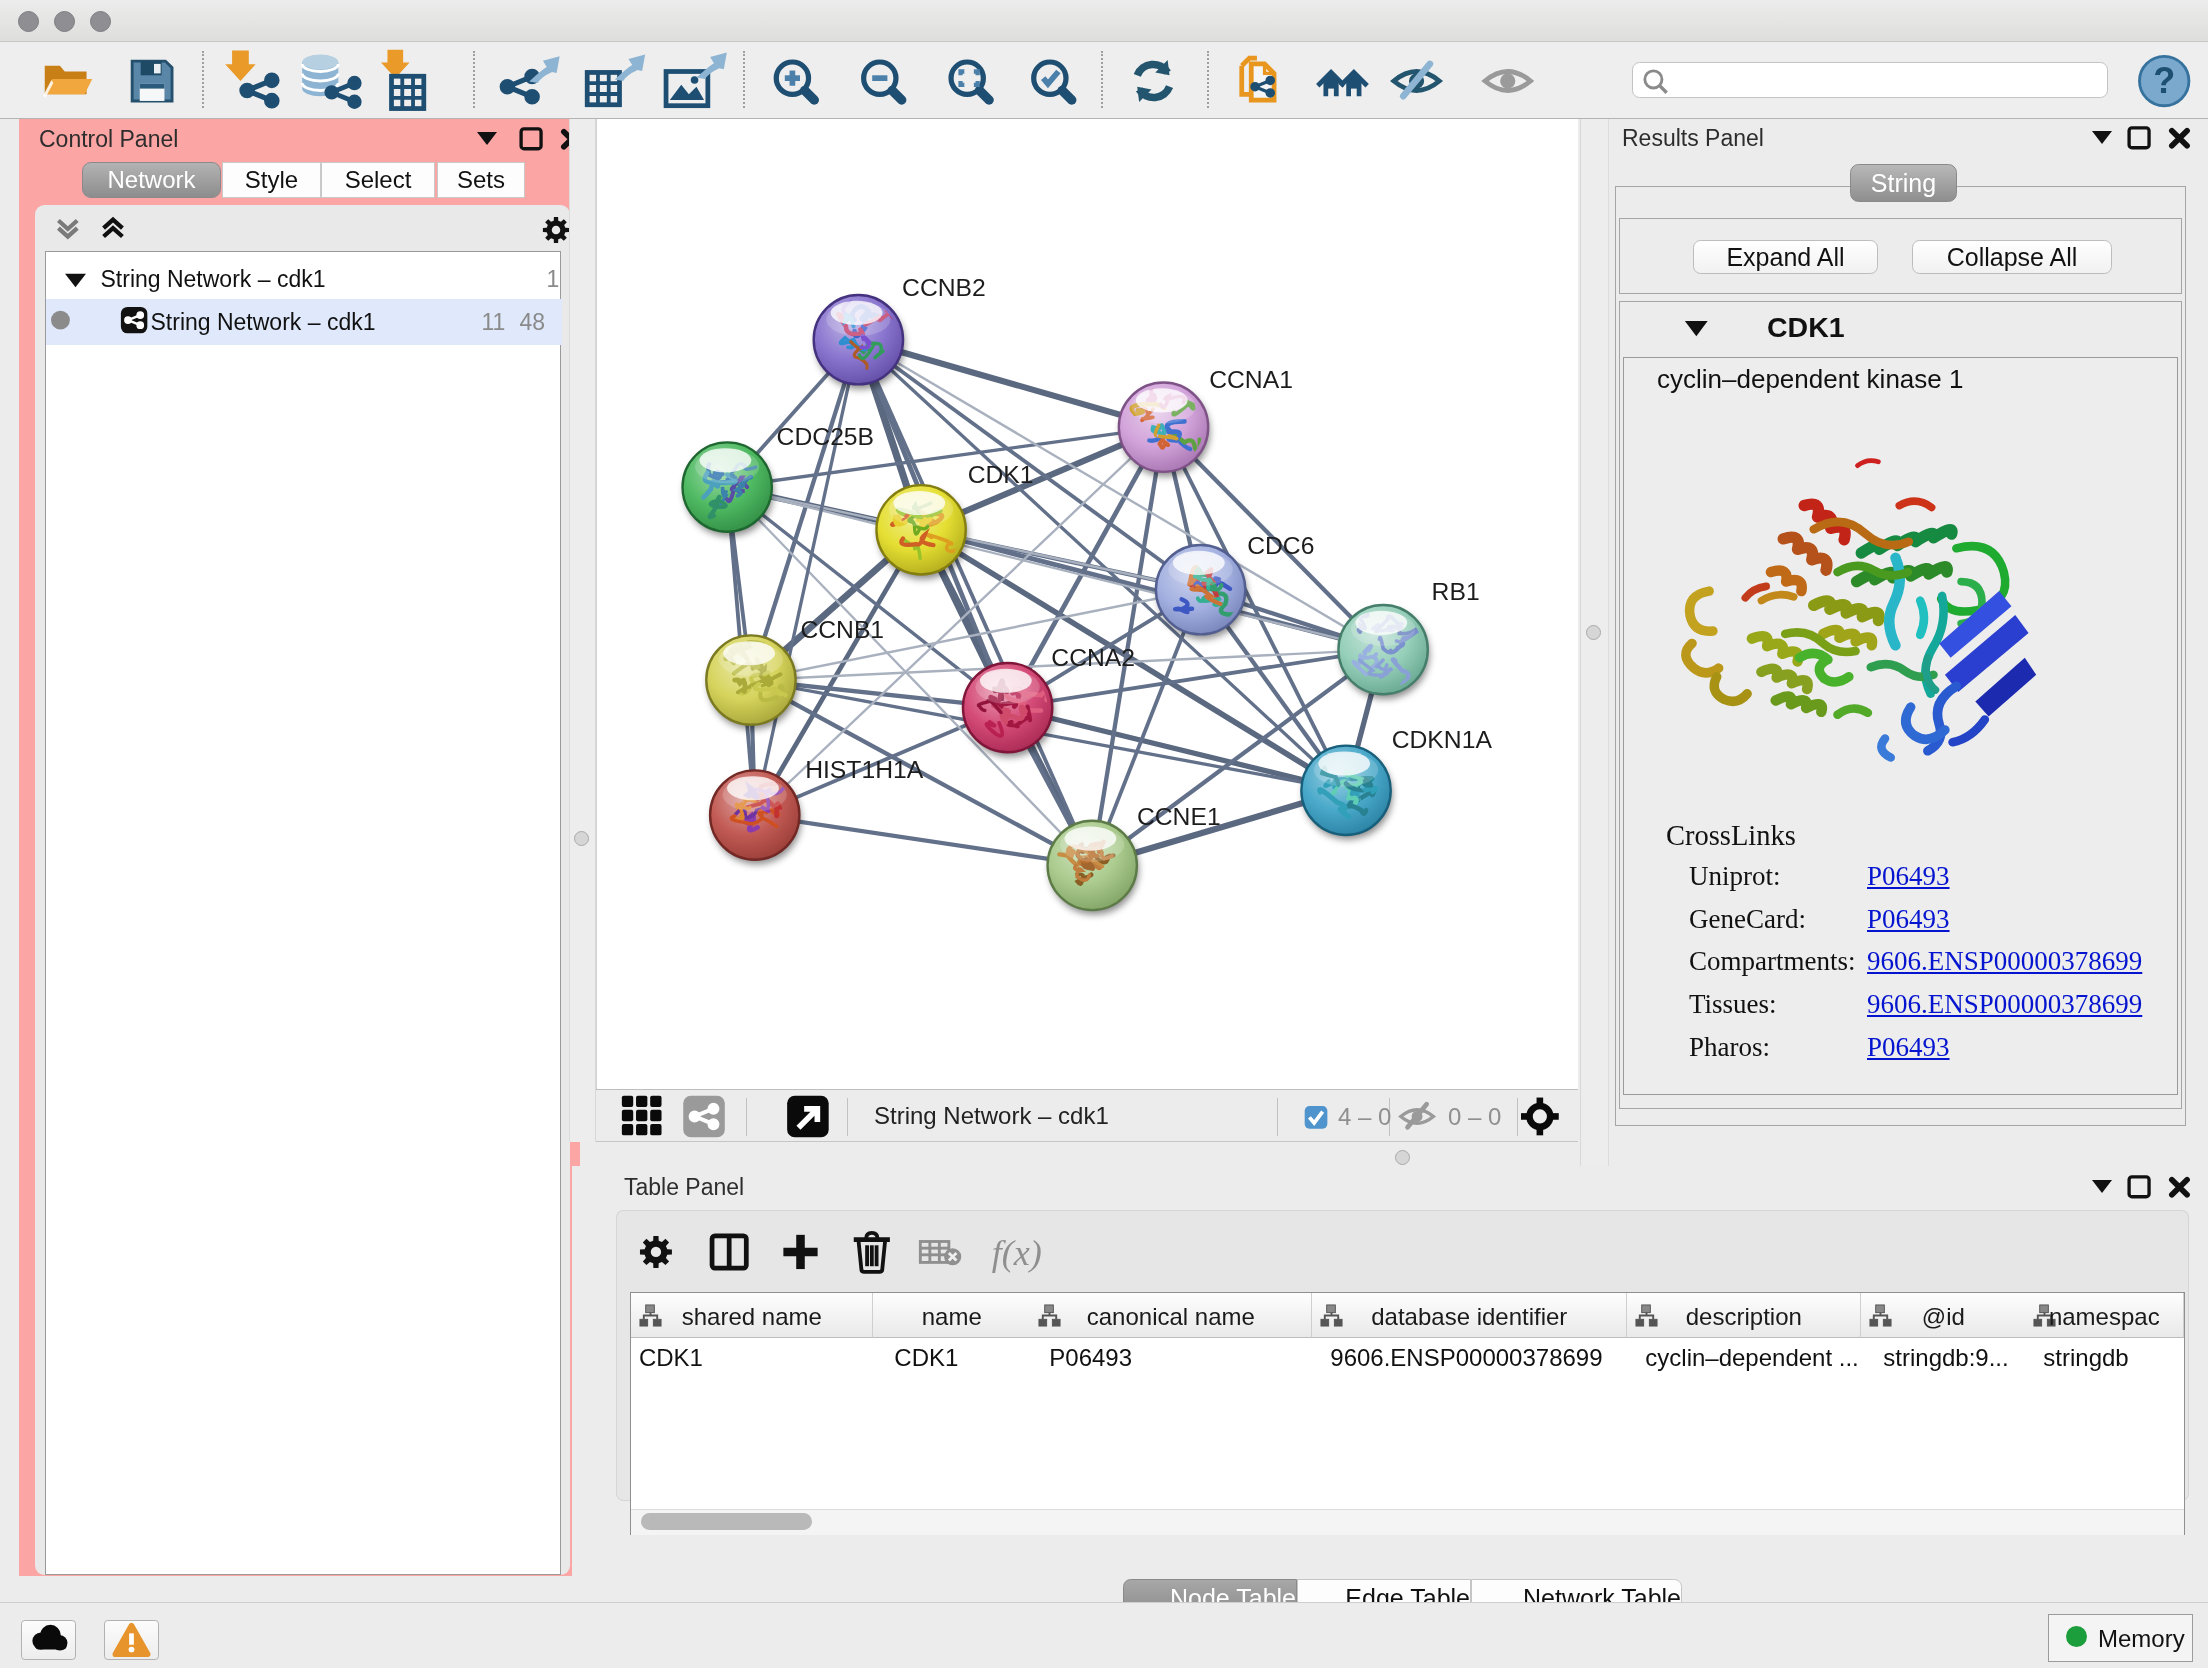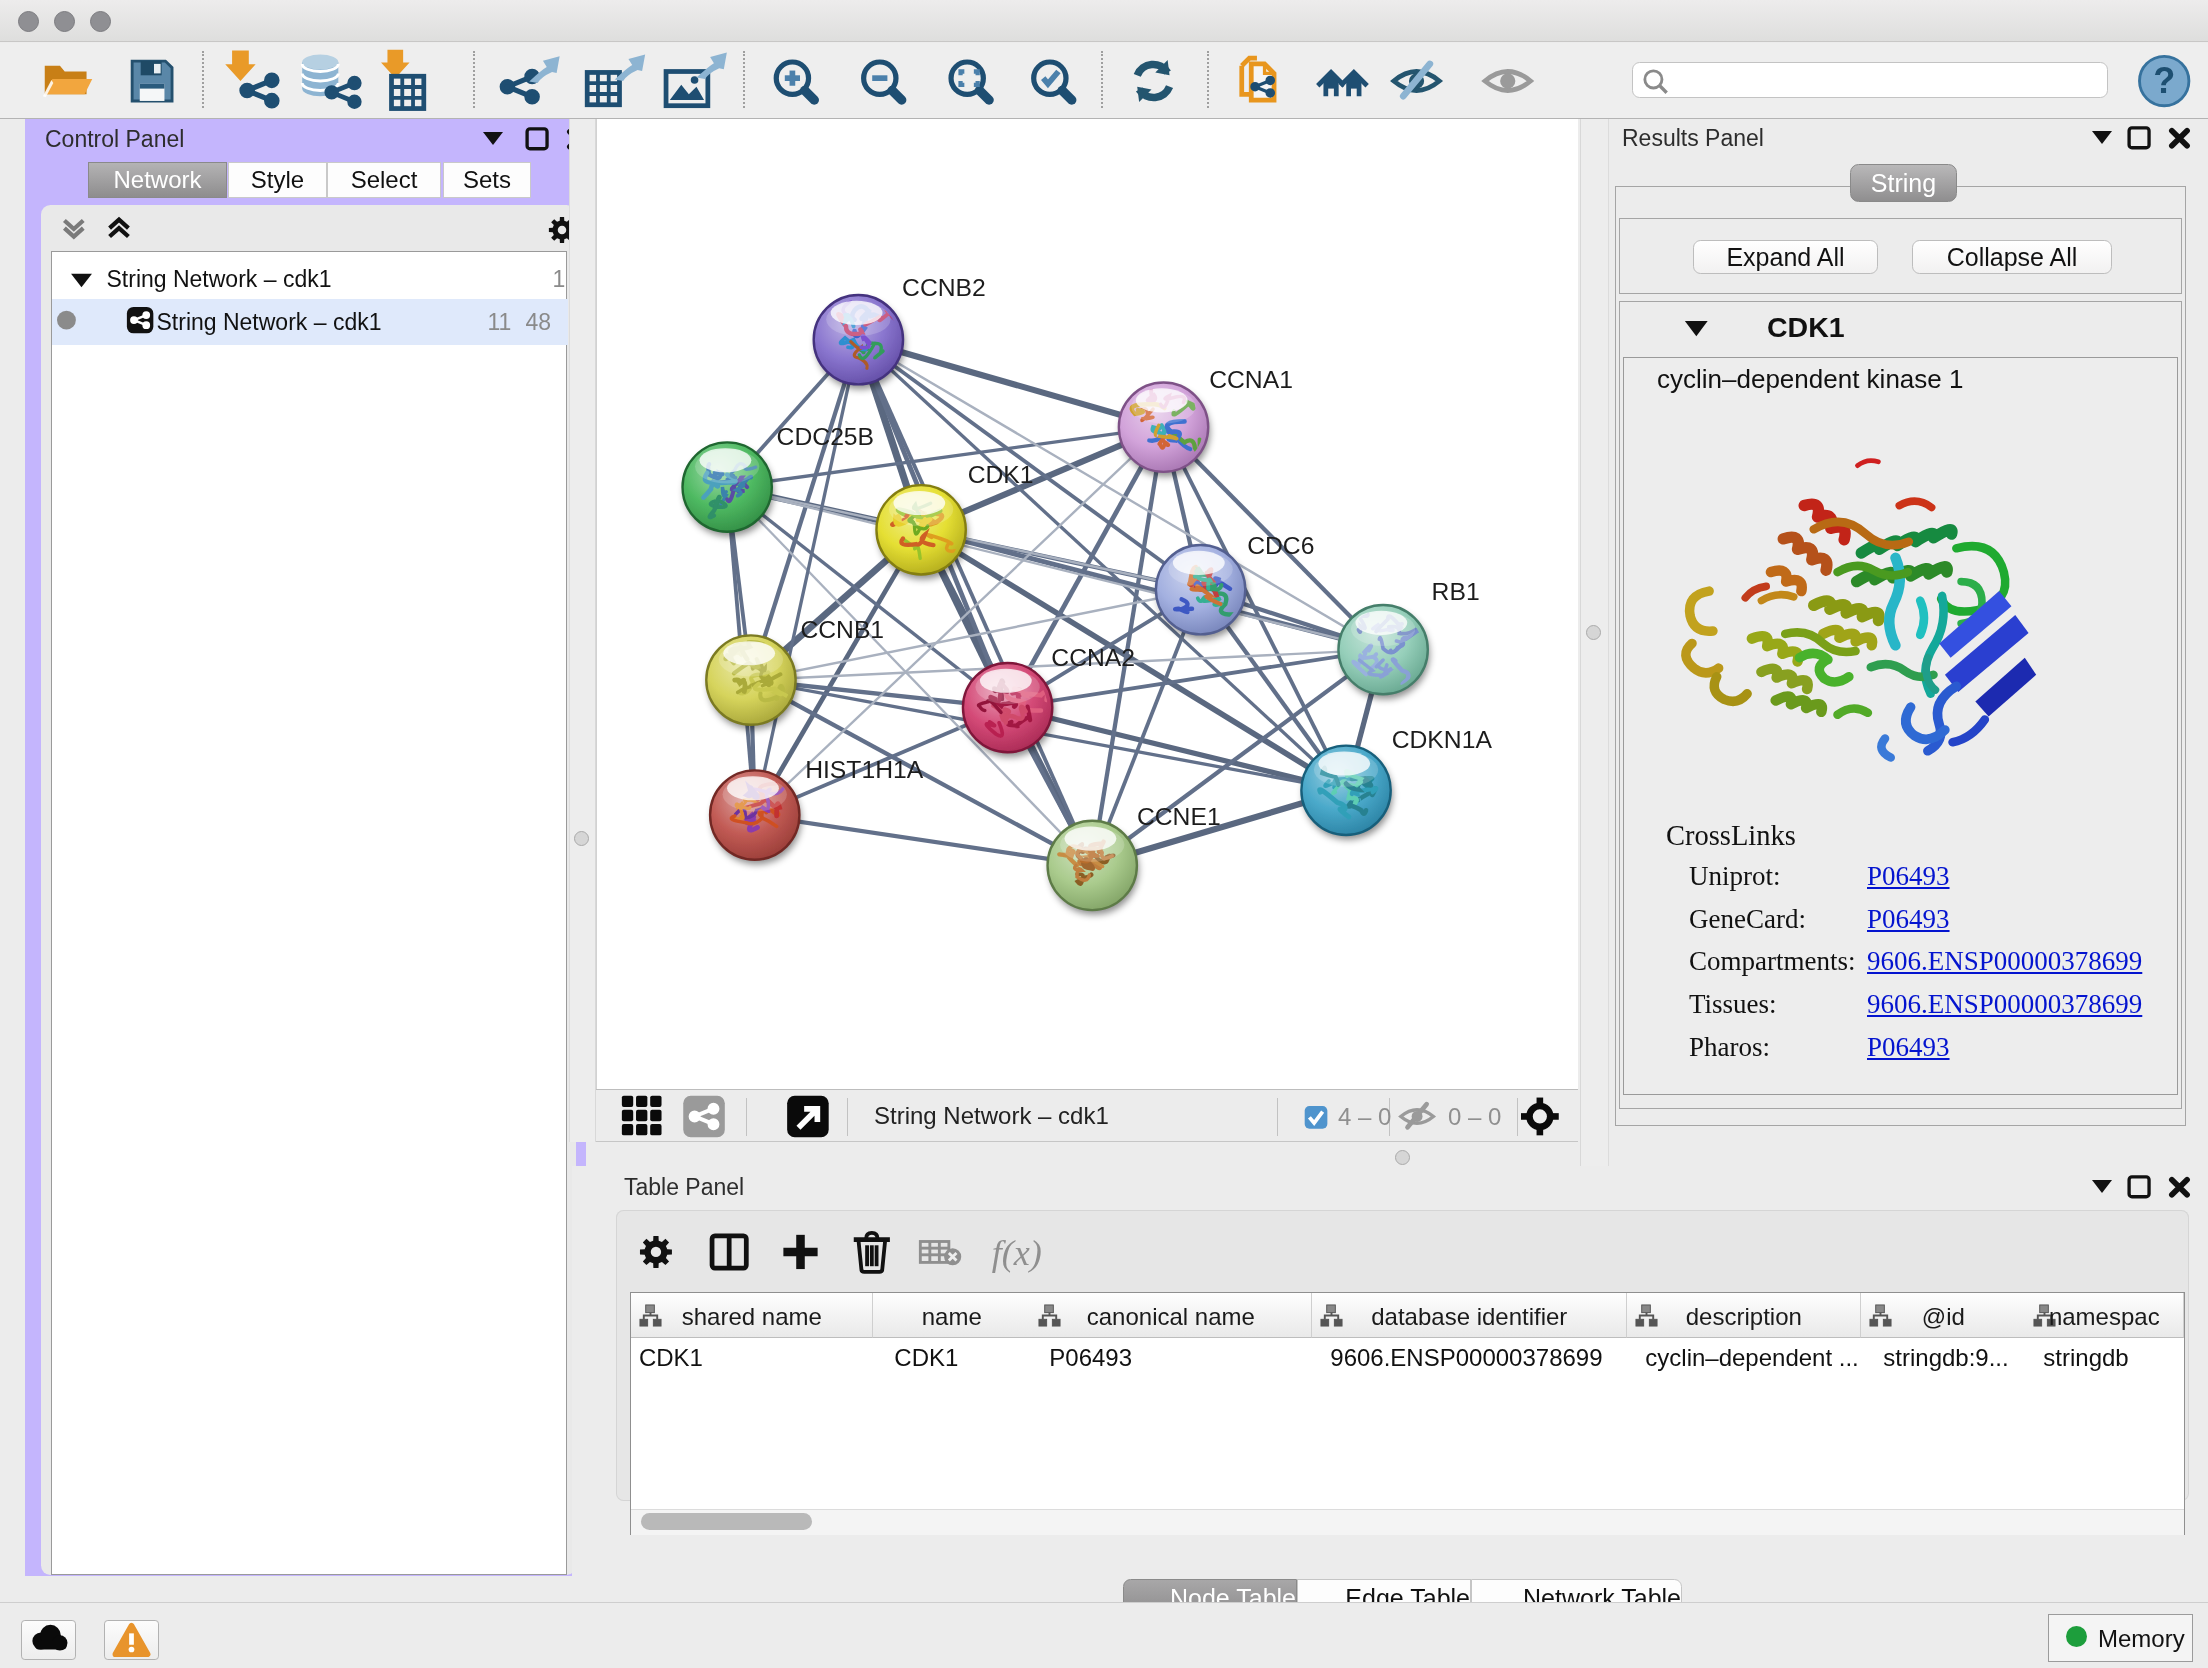--- a/index.html
+++ b/index.html
@@ -9,21 +9,21 @@
  background:linear-gradient(#edecec,#dededd);border-bottom:1px solid #c8c7c6}
 #title{position:absolute;width:100%;text-align:center;top:7.6px;font-size:25px;color:#404040}
 .light{position:absolute;top:10.5px;width:21px;height:21px;border-radius:50%;
  background:#8f8f93;border:1px solid #7c7c80}
 #toolbar{position:absolute;left:0;top:43px;width:2208px;height:76px;background:#eeeeee;
  border-bottom:1px solid #b3b3b3}
 .vsep{position:absolute;top:51px;height:57px;width:0;border-left:2.9px dotted #9f9f9f}
 #searchbox{position:absolute;left:1632px;top:62px;width:476px;height:36px;background:#fff;
  border:1px solid #c3c3c3;border-radius:7.6px}
 
-#cp{position:absolute;left:25px;top:119px;width:561px;height:1457px;background:#c4b5fd}
+#cp{position:absolute;left:19px;top:119px;width:561px;height:1457px;background:#fca5a5}
 .ptitle{font-size:23px;color:#2d2d2d}
 .panhead .tri{position:absolute;width:0;height:0;border-left:10.5px solid transparent;
  border-right:10.5px solid transparent;border-top:13.3px solid #111}
 .tabrow .tab{position:absolute;height:36px;background:#fdfdfd;border:1px solid #c9c9c9;
  font-size:24px;color:#111;text-align:center;line-height:34px}
 .tab.active{background:linear-gradient(#b4b3b4,#8e8d8e);color:#fff;border-color:#8a8a8a}
 #cpbody{position:absolute;left:16px;top:86px;width:535px;height:1370px;background:#e9e9e9;
  border-radius:9.5px}
 #cpbar{position:absolute;left:0;top:0;width:100%;height:46px;font-size:24px;color:#222;
  text-align:center;line-height:46px}
@@ -215,21 +215,21 @@
 <div id="cp">
 <div class="ptitle abs" style="left:20px;top:6.7px">Control Panel</div>
 <div class="panhead">
       <div class="tri" style="left:458px;top:13.3px"></div>
     </div>
 <svg class="abs" style="left:499px;top:5.7px" width="67" height="28.5" viewBox="0 0 70 30">
       <rect x="3" y="4" width="21" height="21" fill="none" stroke="#111" stroke-width="3.5" rx="3"></rect>
       <path d="M48 7 L64 23 M64 7 L48 23" stroke="#111" stroke-width="6" stroke-linecap="round"></path>
     </svg>
 <div class="tabrow">
-<div class="tab active" style="left:63px;top:43px;width:139px;border-radius:0;">Network</div>
+<div class="tab active" style="left:63px;top:43px;width:139px;border-radius:9px;">Network</div>
 <div class="tab" style="left:203px;top:43px;width:99px;">Style</div>
 <div class="tab" style="left:302px;top:43px;width:114px;">Select</div>
 <div class="tab" style="left:418px;top:43px;width:88px;">Sets</div>
 </div>
 <div id="cpbody">
 <svg class="abs" style="left:19px;top:7.6px" width="86" height="32" viewBox="0 0 90 34">
         <g fill="none" stroke="#7a7a7a" stroke-width="4.5">
           <path d="M4 8 L14 17 L24 8"></path>
           <path d="M4 16 L14 25 L24 16"></path>
         </g>

